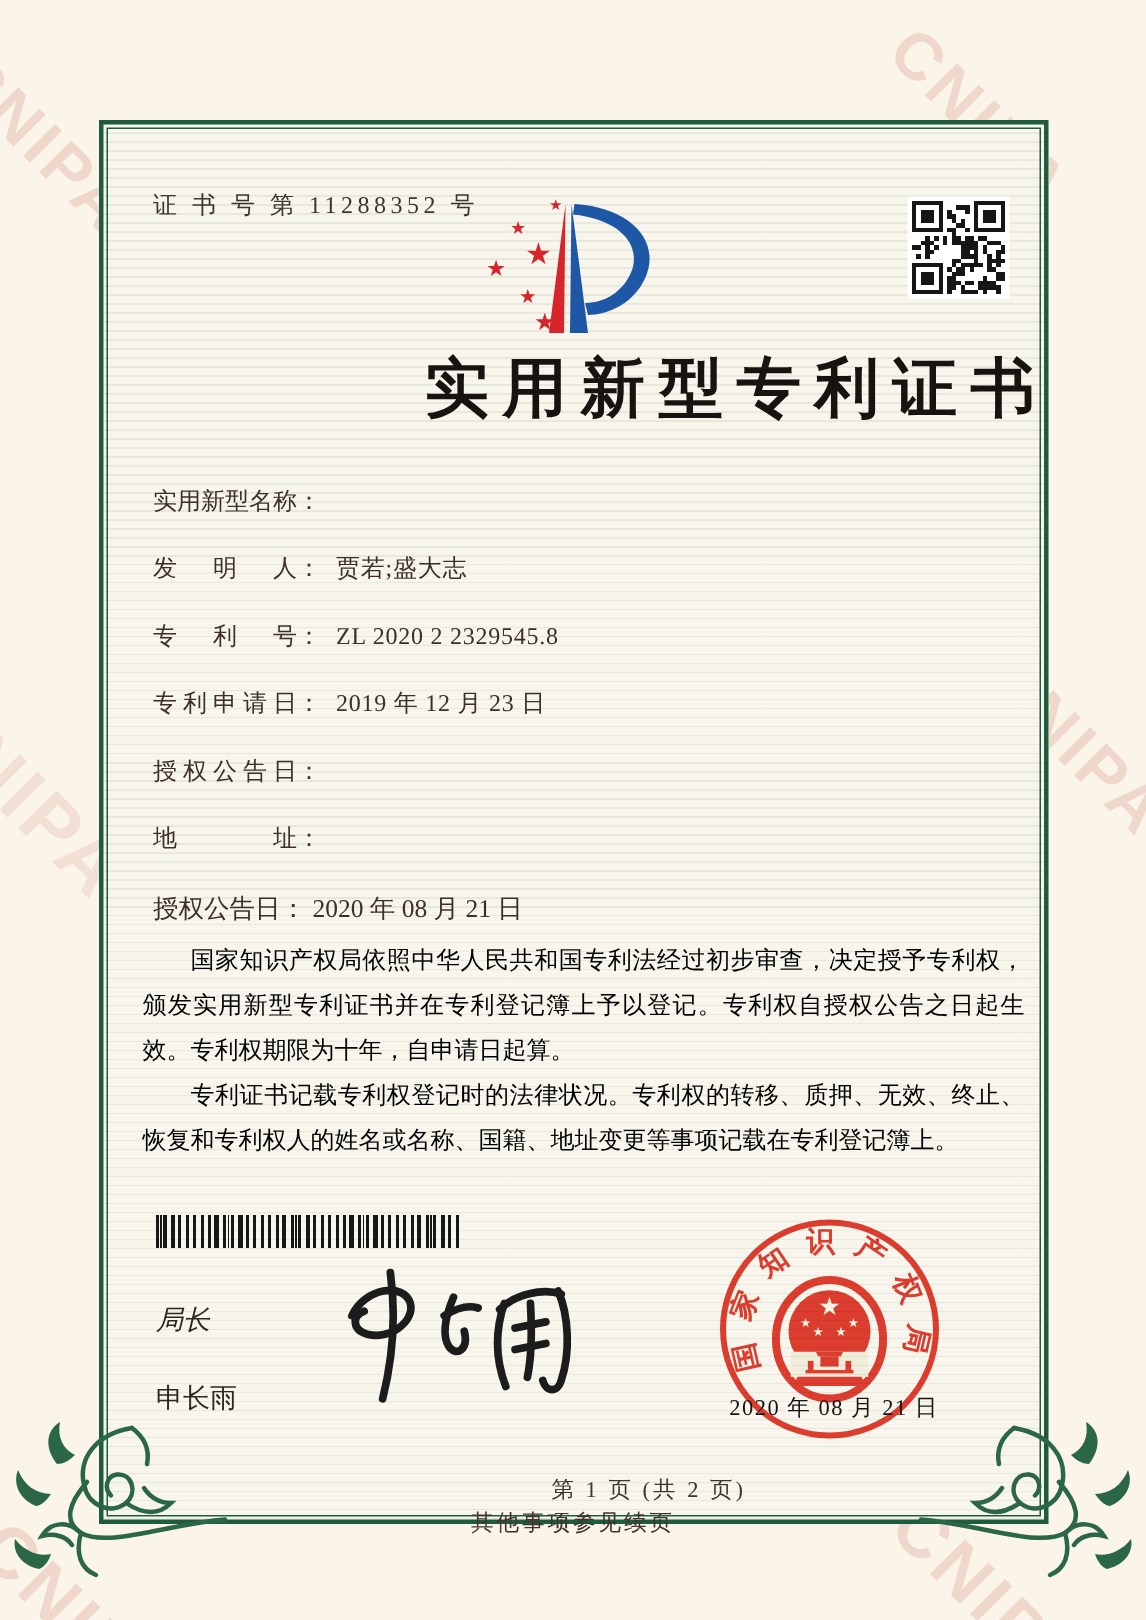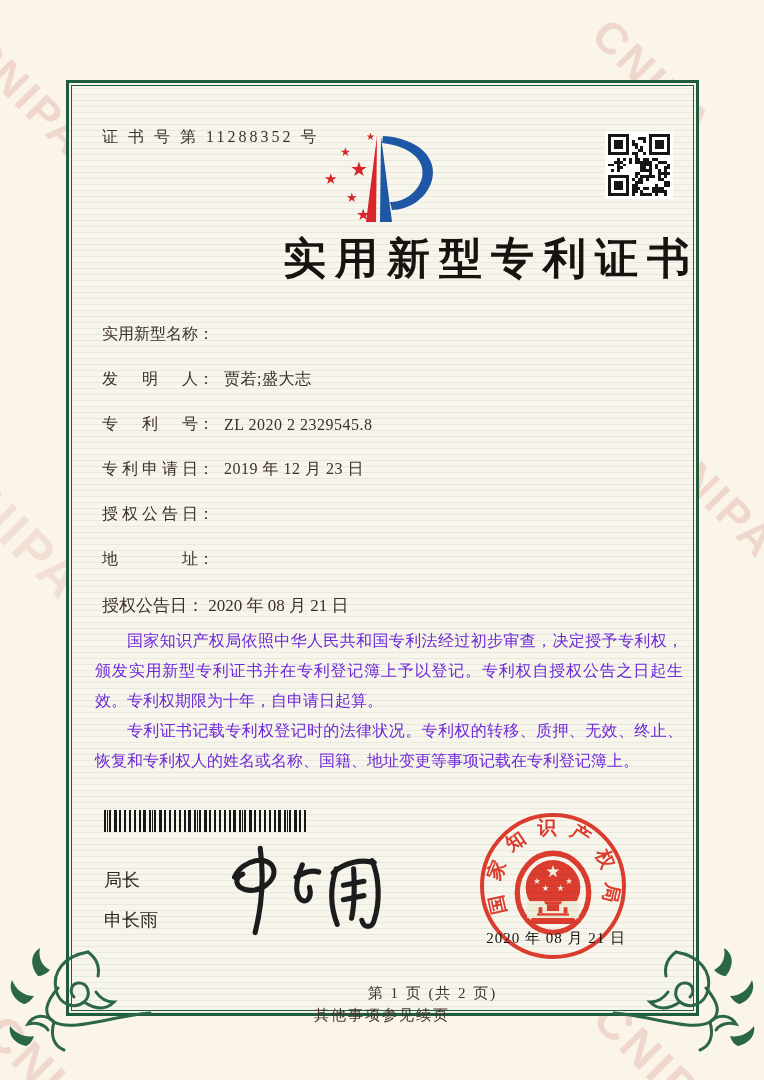--- a/index.html
+++ b/index.html
@@ -62,32 +62,32 @@
   .frow{height:45px;display:flex;align-items:center;font-size:16px;color:#3d2f26;}
   .f-label{display:inline-block;width:6em;text-align:justify;text-align-last:justify;}
   .f-colon{margin-right:10px;}
   .f-value{letter-spacing:.5px;}
 
   .grantrow{position:absolute;left:102px;top:590px;width:575px;height:30px;
     font-size:17px;color:#3d2f26;display:flex;align-items:center;}
   .grantrow .right{position:absolute;left:298px;}
 
   .paras{position:absolute;left:95px;top:626px;width:588px;
-    font-size:16px;line-height:30px;color:#6d28d9;text-align:justify;}
+    font-size:16px;line-height:30px;color:#000000;text-align:justify;}
   .paras p{margin:0;text-indent:2em;}
 
   .barcode{
     position:absolute;left:104px;top:810px;width:202px;height:22px;
     background:
       repeating-linear-gradient(90deg,#161616 0 2px,transparent 2px 5px),
       repeating-linear-gradient(90deg,transparent 0 3px,#161616 3px 4px,transparent 4px 9px);
   }
 
   .director{position:absolute;left:104px;top:868px;font-size:18px;color:#2e2620;}
-  .director .t{margin-bottom:16px;}
+  .director .t{margin-bottom:28px;font-style:italic;}
 
   .signature{position:absolute;left:212px;top:842px;width:195px;height:98px;}
 
   .seal{position:absolute;left:478px;top:811px;width:150px;height:150px;
         mix-blend-mode:multiply;opacity:.94;}
   .sealdate{
     position:absolute;left:468px;top:929px;width:176px;text-align:center;
     font-size:15px;color:#141414;letter-spacing:1px;z-index:5;
   }
 

